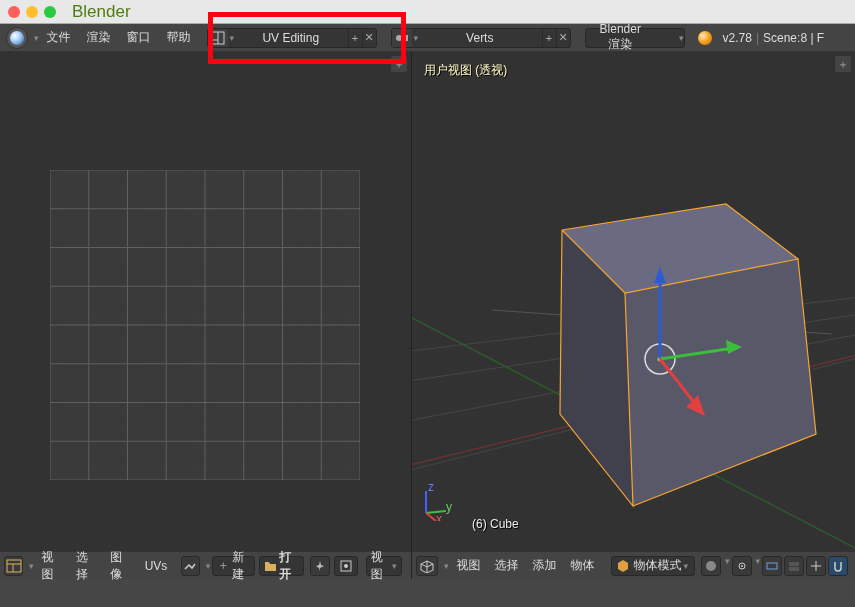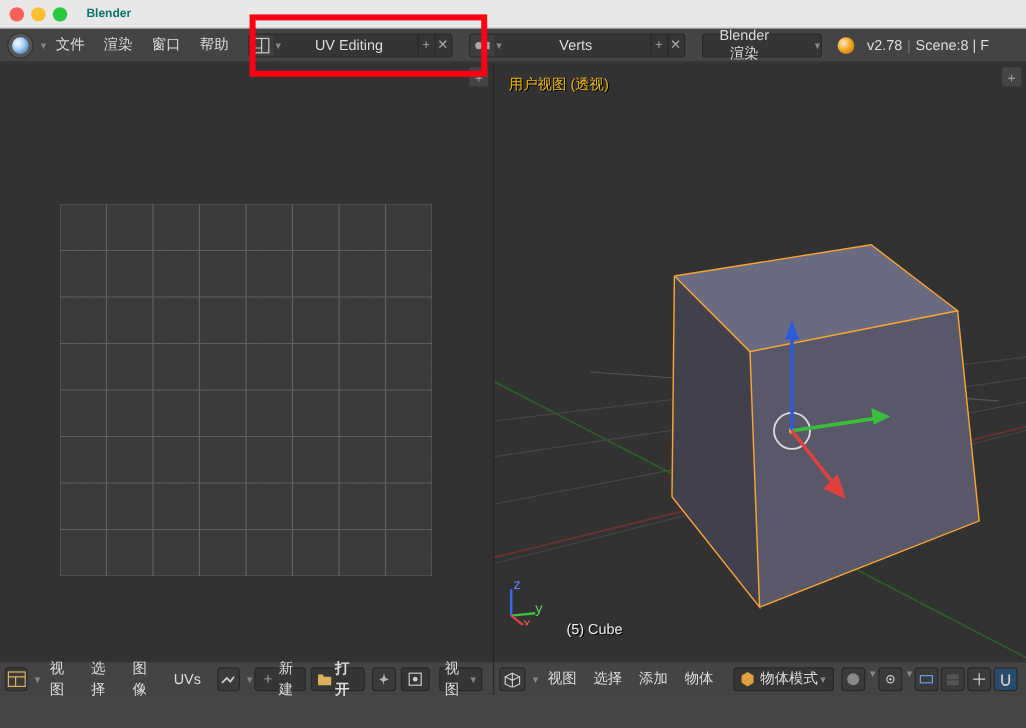--- a/index.html
+++ b/index.html
@@ -3,21 +3,21 @@
   <meta charset="utf-8">
   <style>
     * { margin: 0; padding: 0; box-sizing: border-box; font-family: Arial, sans-serif; font-size: 12px; user-select: none; }
     body { width: 855px; height: 607px; background: #464646; overflow: hidden; position: relative; }
     
     .titlebar { height: 24px; background: #e8e8e8; display: flex; align-items: center; padding-left: 8px; gap: 6px; border-bottom: 1px solid #aaa; }
     .traffic { width: 12px; height: 12px; border-radius: 50%; }
     .tclose { background: #ff5f58; }
     .tmin { background: #ffbe2f; }
     .tmax { background: #29c940; }
-    .title { margin-left: 10px; color: #0f766e; font-size: 10px; font-weight: bold; }
+    .title { margin-left: 10px; color: #4d7c0f; font-size: 17px; }
     
     .topbar { height: 28px; background: #444; display: flex; align-items: center; padding: 0 6px; color: #ddd; border-bottom: 1px solid #333; }
     .menubtn { padding: 3px 8px; cursor: pointer; }
     .field { background: #353535; border: 1px solid #282828; border-radius: 3px; display: flex; align-items: center; height: 20px; color: #ddd; }
     .field-icon { width: 20px; height: 18px; display: flex; align-items: center; justify-content: center; background: #3e3e3e; }
     .field-txt { padding: 0 6px; flex: 1; text-align: center; }
     .field-btn { width: 14px; height: 18px; display: flex; align-items: center; justify-content: center; border-left: 1px solid #2a2a2a; cursor: pointer; font-size: 11px; color: #aaa; }
     .vbar { color: #777; margin: 0 4px; }
     
     .pulse { width: 22px; height: 22px; border-radius: 11px; background: #555; display: flex; align-items: center; justify-content: center; margin-right: 4px; cursor: pointer; border:1px solid #333;}
@@ -37,21 +37,21 @@
     .corner-plus { position: absolute; top: 4px; right: 4px; color: #aaa; background: #444; width: 16px; height: 16px; display: flex; align-items:center; justify-content:center; border-radius: 2px; font-size: 11px; }
     
     
     .uvgrid { position: absolute; left: 50px; top: 118px; width: 310px; height: 310px; }
     .uvgrid svg { width: 100%; height: 100%; }
     .gmajor { stroke: #606060; stroke-width: 1; }
     .gfine { stroke: #3c3c3c; stroke-width: 0.5; }
     .gbg { fill: #3a3a3a; }
     
     
-    .viewhdr { position: absolute; top: 10px; left: 12px; color: #eab308; text-shadow: 1px 1px 0 #000; }
+    .viewhdr { position: absolute; top: 10px; left: 12px; color: #fef9c3; text-shadow: 1px 1px 0 #000; }
     .objname { position: absolute; bottom: 20px; left: 60px; color: #eee; text-shadow: 1px 1px 0 #000; }
     
     .cube3d { position: absolute; top: 40px; left: 40px; width: 400px; height: 450px; }
     .cube3d svg { width: 100%; height: 100%; overflow: visible; }
     .facecol { fill: #585868; }
     .facecol2 { fill: #6a6a80; }
     .facecol3 { fill: #41414e; }
     .edgecol { stroke: #f7a534; stroke-width: 1.2; fill: none; }
     .gizline { stroke-width: 3; }
     .floorgrid { stroke: #555; stroke-width: 1; }
@@ -329,21 +329,21 @@
         <svg viewBox="0 0 40 40">
           <line x1="8" y1="32" x2="8" y2="10" stroke="#4060ff" stroke-width="2"></line>
           <text x="10" y="10" fill="#6080ff" font-size="9">z</text>
           <line x1="8" y1="32" x2="28" y2="30" stroke="#40c040" stroke-width="2"></line>
           <text x="28" y="30" fill="#60d060" font-size="9">y</text>
           <line x1="8" y1="32" x2="18" y2="40" stroke="#e04040" stroke-width="2"></line>
           <text x="18" y="42" fill="#e06060" font-size="9">x</text>
         </svg>
       </div>
 
-      <div class="objname">(5) Cube</div>
+      <div class="objname">(6) Cube</div>
     </div>
 
     <div class="footer">
       <div class="fticon">
         <svg width="16" height="14">
             <path d="M8 2 L14 5 L14 11 L8 14 L2 11 L2 5 Z M8 2 L8 8 L14 5 M8 8 L2 5 M8 8 L8 14" fill="none" stroke="#ccc" stroke-width="1"></path>
           </svg>
       </div>
       <span class="triicon">▾</span>
       <div class="ftbtn">视图</div>

